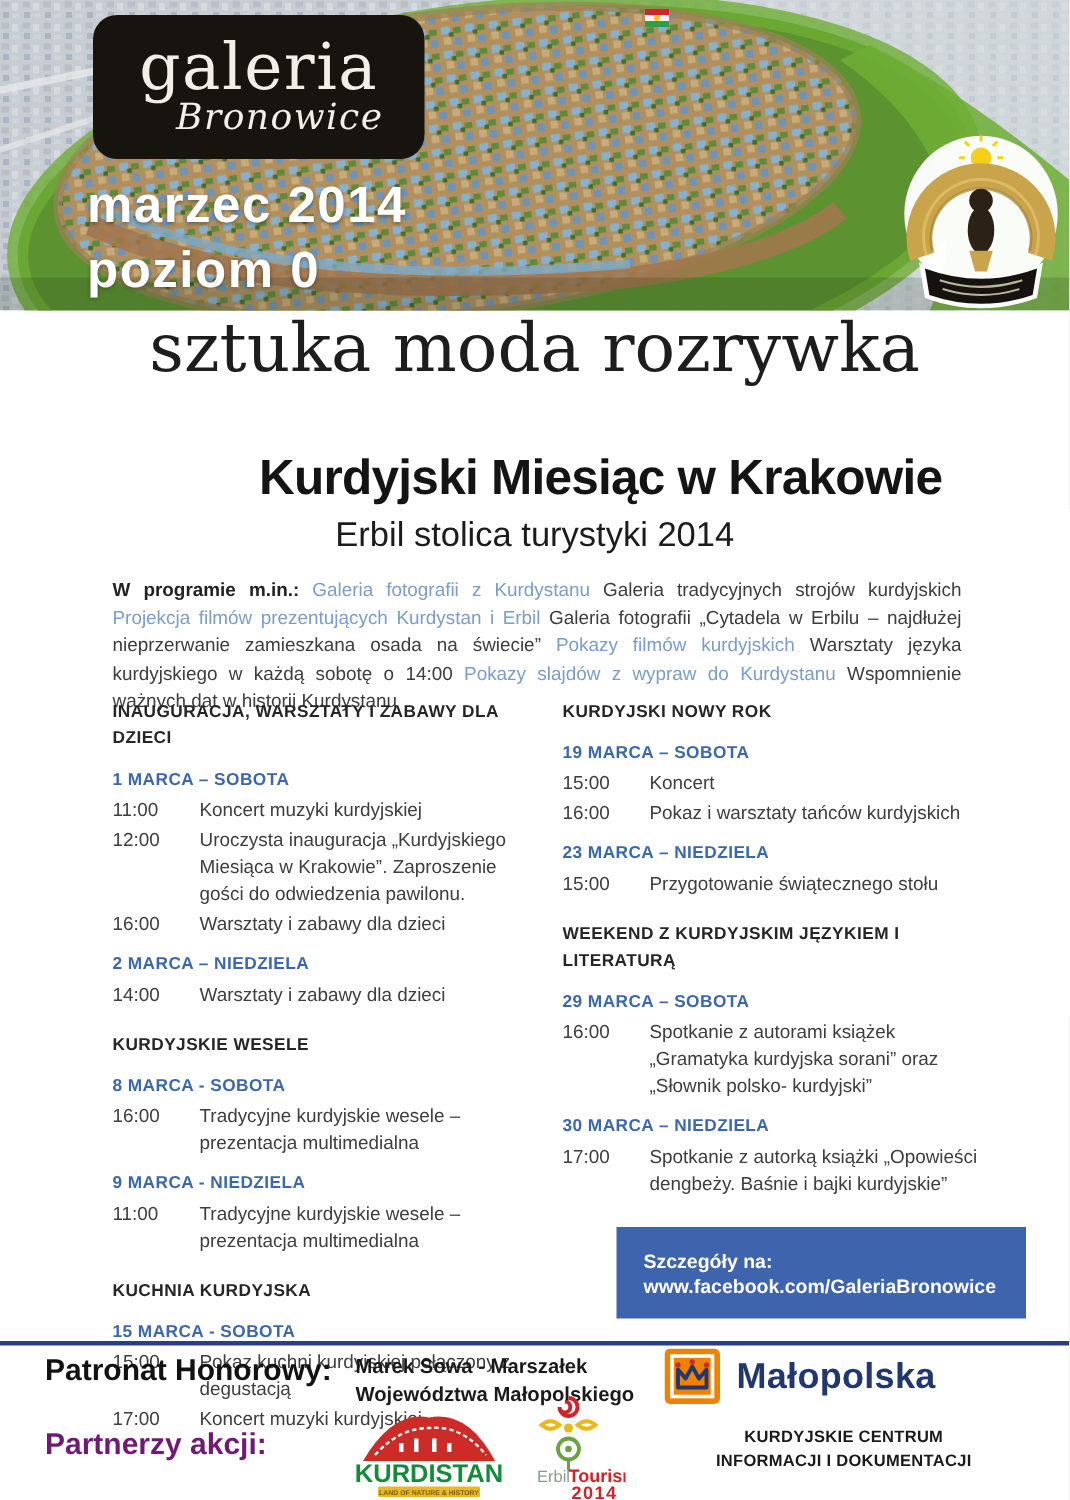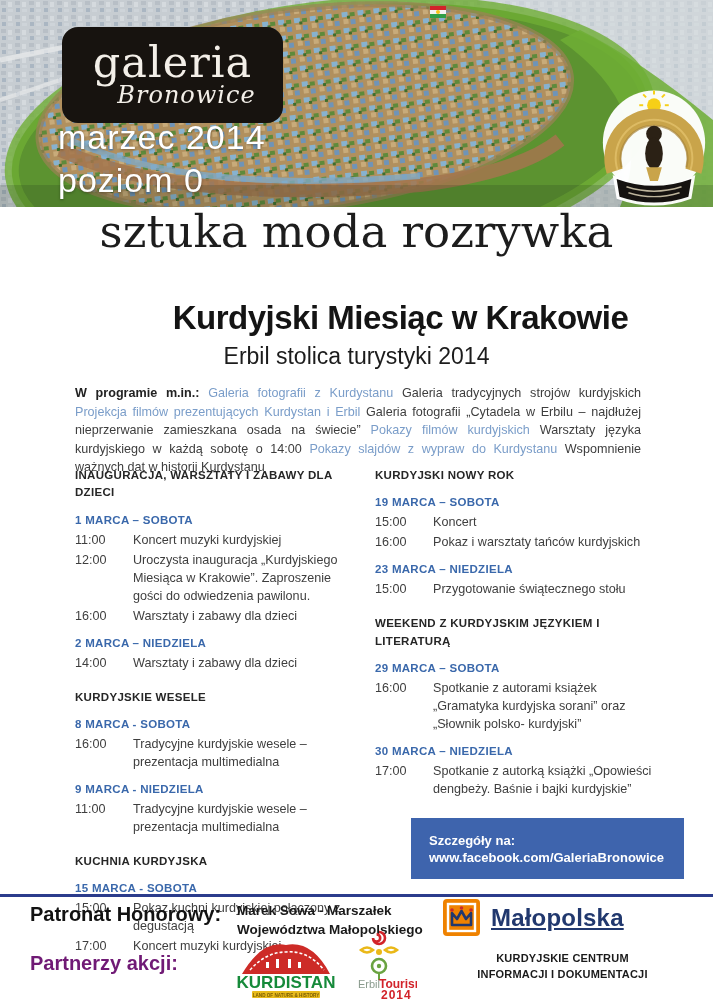--- a/index.html
+++ b/index.html
@@ -5,34 +5,34 @@
   html,body{margin:0;padding:0;background:#e9e9e9;}
   .poster{
     position:relative;width:713px;height:1000px;margin:0 auto;
     background:#ffffff;overflow:hidden;
     font-family:"Liberation Sans",sans-serif;color:#2b2b2b;
   }
   
   .hero{position:absolute;left:0;top:0;width:713px;height:207px;overflow:hidden;}
   .hero svg{display:block;}
   .brand-box{
-    position:absolute;left:62px;top:27px;width:221px;height:96px;
+    position:absolute;left:62px;top:10px;width:221px;height:96px;
     background:#17130f;border-radius:16px;
     display:flex;flex-direction:column;align-items:center;justify-content:center;
   }
   .brand-line1{
     font-family:"DejaVu Serif",serif;font-size:43px;line-height:40px;
     color:#f3efe8;letter-spacing:1px;
   }
   .brand-line2{
     font-family:"DejaVu Serif",serif;font-style:italic;font-size:24px;line-height:26px;
     color:#f3efe8;letter-spacing:1px;margin-left:28px;
   }
   .hero-month,.hero-level{
-    position:absolute;left:58px;color:#ffffff;font-weight:normal;
+    position:absolute;left:58px;color:#ffffff;font-weight:bold;
     font-size:34px;letter-spacing:1px;text-shadow:0 1px 3px rgba(0,0,0,.35);
   }
   .hero-month{top:118px;}
   .hero-level{top:161px;}
   .emblem{position:absolute;left:595px;top:88px;width:118px;height:119px;}
   
   .tagline{
     position:absolute;left:0;top:205px;width:713px;text-align:center;
     font-family:"DejaVu Serif",serif;font-size:45px;color:#1d1d1d;letter-spacing:0;
   }
@@ -80,21 +80,21 @@
   
   .footer-line{position:absolute;left:0;top:894px;width:713px;height:3px;background:#2b3c8c;}
   .f-label1{position:absolute;left:30px;top:903px;font-size:20px;font-weight:bold;color:#121212;}
   .f-label2{position:absolute;left:30px;top:952px;font-size:20px;font-weight:bold;color:#701a75;}
   .patron-name{
     position:absolute;left:237px;top:901px;font-size:13.5px;font-weight:bold;
     color:#1a1a1a;line-height:19px;
   }
   .malopolska{position:absolute;left:443px;top:899px;display:flex;align-items:center;}
   .malopolska .mk-text{
-    font-size:24px;font-weight:bold;color:#21386e;margin-left:11px;letter-spacing:.2px;text-decoration:underline;
+    font-size:24px;font-weight:bold;color:#21386e;margin-left:11px;letter-spacing:.2px;
   }
   .kurdistan-logo{position:absolute;left:236px;top:932px;}
   .erbil-logo{position:absolute;left:341px;top:928px;}
   .kcid{
     position:absolute;left:470px;top:950px;width:185px;text-align:center;
     font-size:11px;font-weight:bold;color:#1a1a1a;line-height:16px;letter-spacing:.2px;
   }
 </style>
 </head>
 <body>

